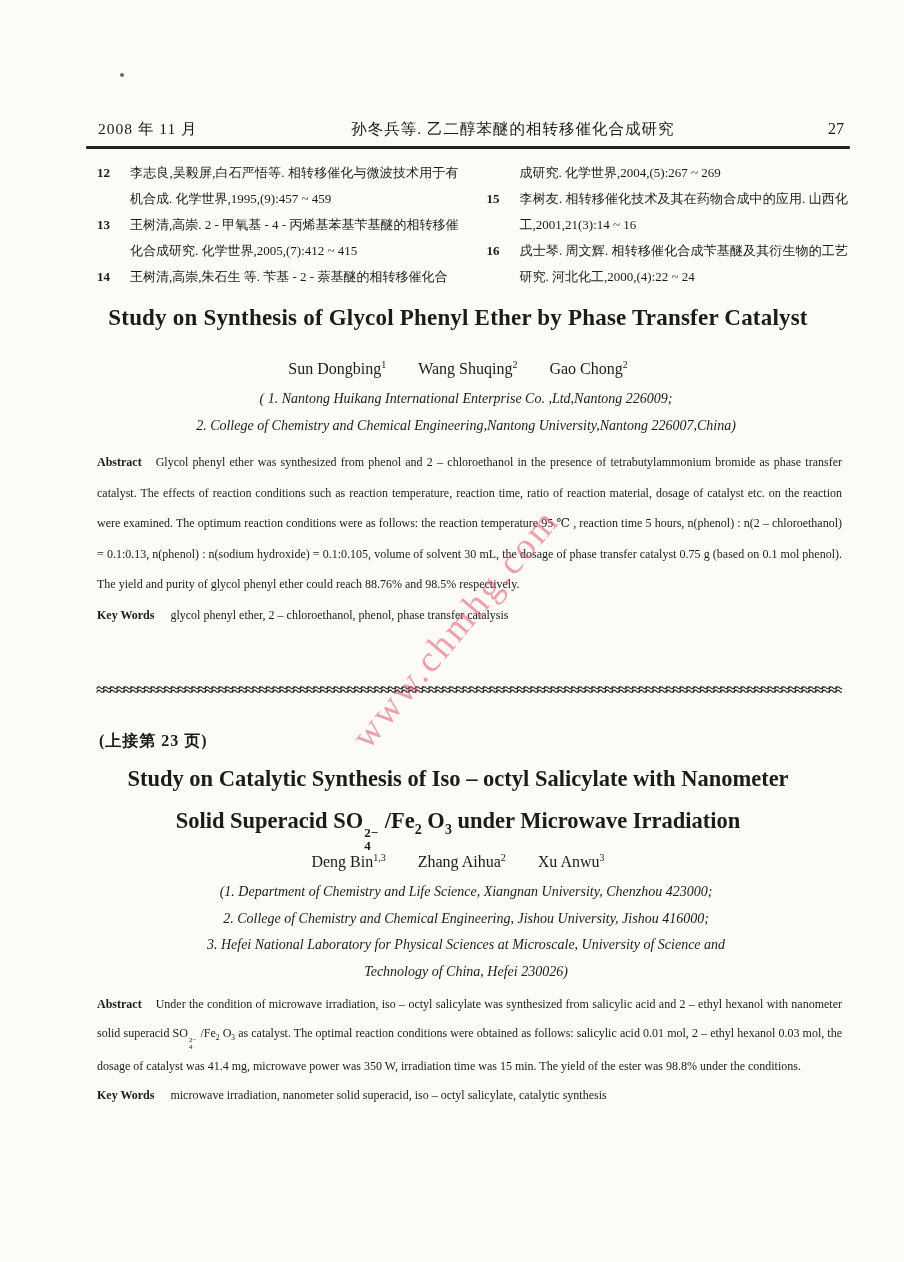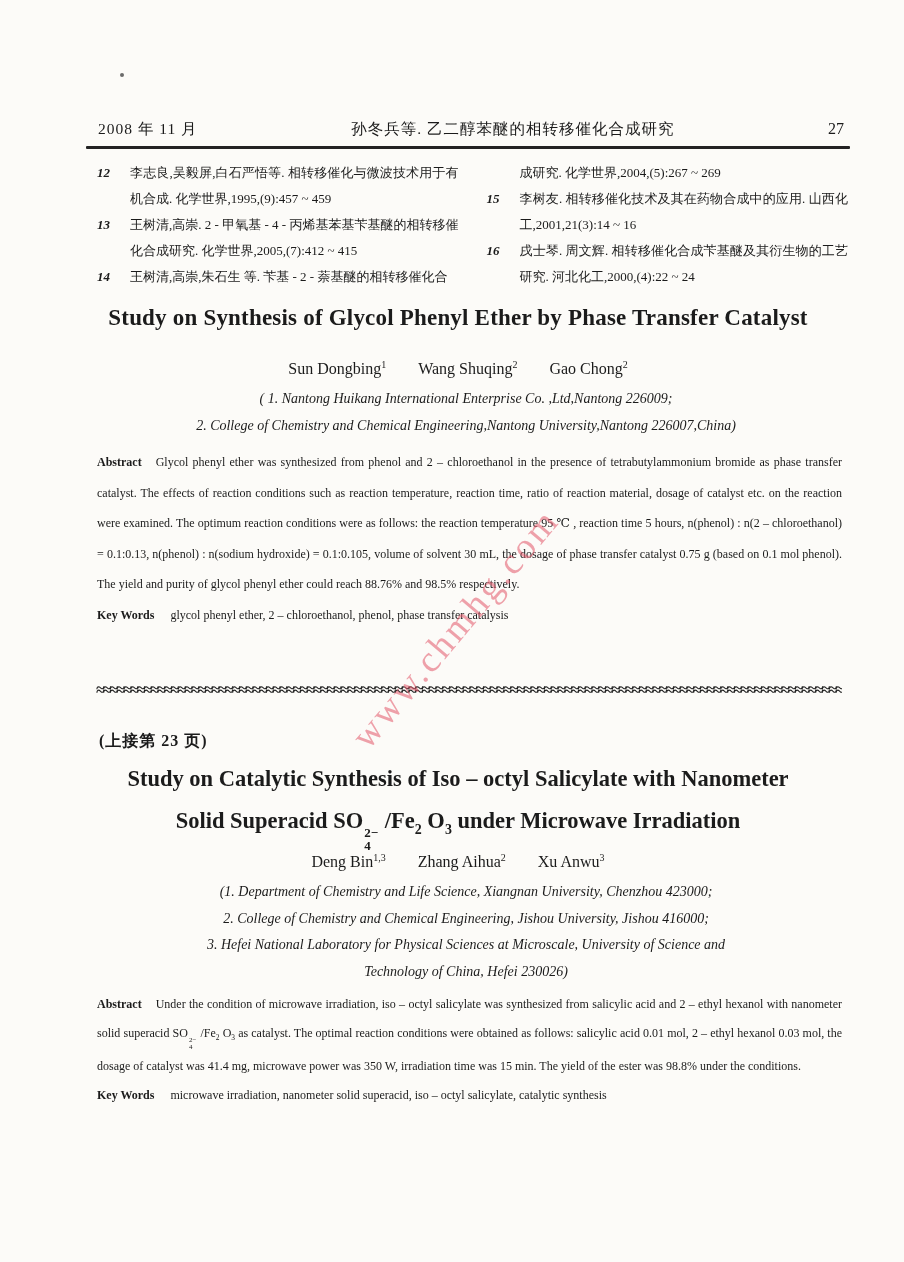--- a/index.html
+++ b/index.html
@@ -19,21 +19,21 @@
   .header{position:absolute;top:119px;left:98px;right:72px;display:flex;align-items:baseline;font-size:15.5px;}
   .header .date{flex:0 0 auto;letter-spacing:1px;}
   .header .running{flex:1 1 auto;text-align:center;font-size:15.5px;letter-spacing:1px;}
   .header .pageno{flex:0 0 auto;font-size:16px;}
   .rule{position:absolute;top:146px;left:86px;right:66px;height:3px;background:#232323;border-radius:1px;}
 
   
   .refs{position:absolute;top:160px;left:97px;right:68px;display:flex;gap:28px;font-size:13px;line-height:26px;}
   .refs .col{flex:1 1 0;min-width:0;}
   .ref{display:flex;}
-  .ref .num{flex:0 0 33px;font-weight:bold;font-style:italic;}
+  .ref .num{flex:0 0 33px;font-weight:bold;}
   .ref .txt{flex:1 1 auto;text-align:justify;}
 
   
   .title1{position:absolute;top:305px;left:60px;right:60px;text-align:center;font-size:23px;font-weight:bold;letter-spacing:.2px;}
   .authors{left:0;right:0;position:absolute;text-align:center;font-size:16px;}
   .authors .au{margin:0 14px;}
   .authors sup{font-size:10px;}
   .authors1{top:359px;}
   .affils{position:absolute;left:60px;right:44px;text-align:center;font-style:italic;font-size:14px;line-height:26.5px;}
   .affils1{top:386px;}

